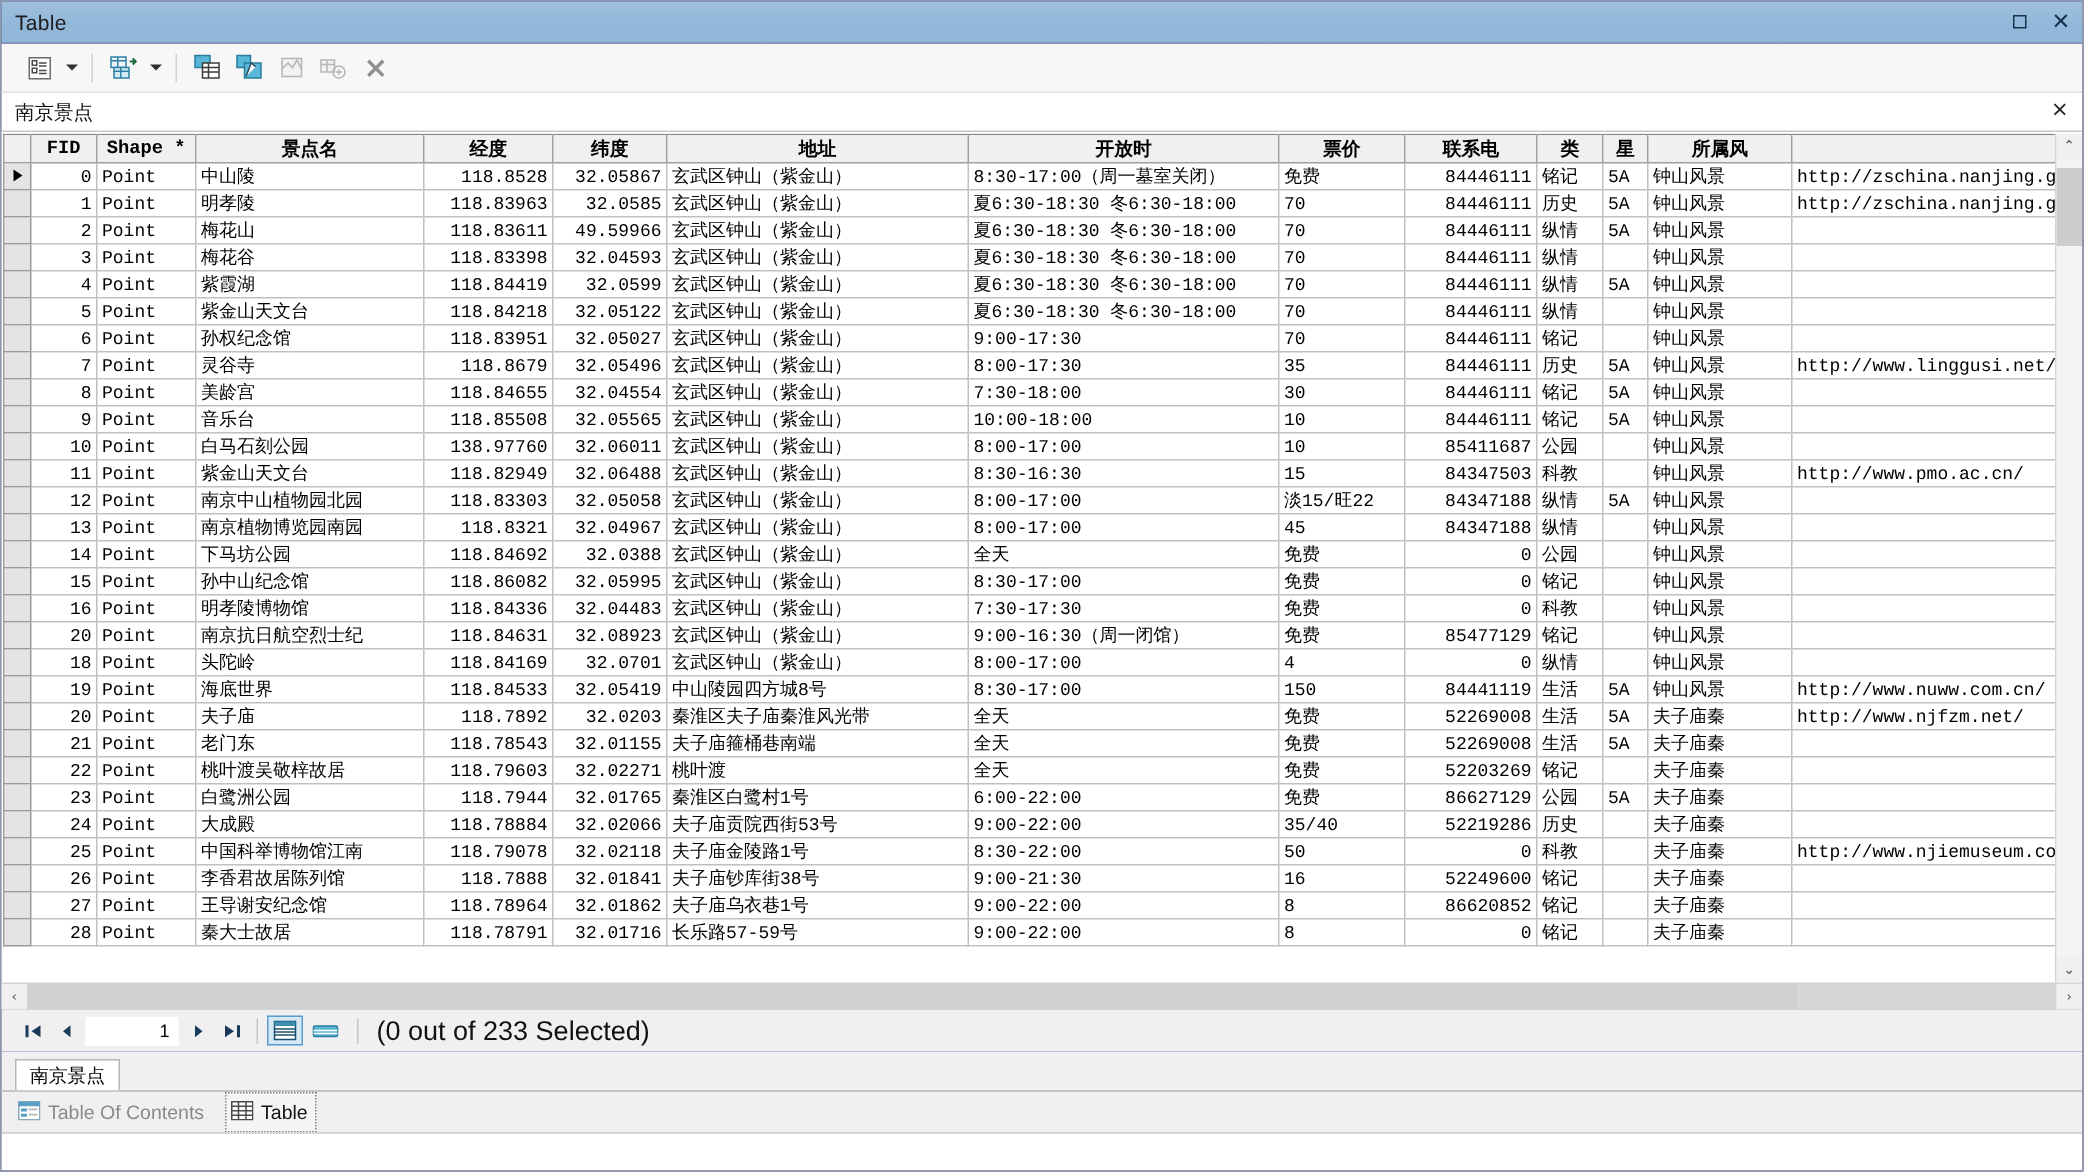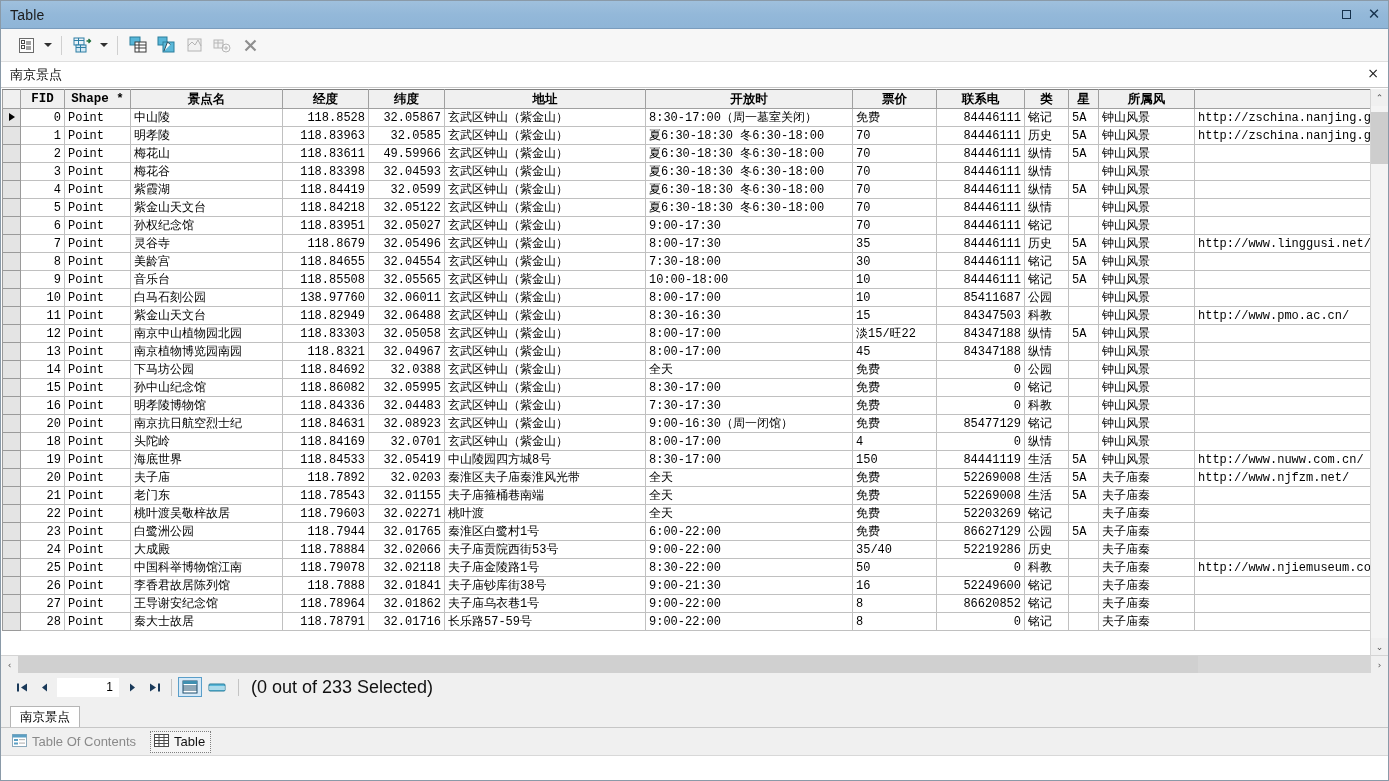--- a/index.html
+++ b/index.html
@@ -340,21 +340,20 @@
     align-items: center;
     padding: 0 9px;
     font-size: 12.5px;
     box-sizing: border-box;
   }
   .viewtabs {
     height: 27px;
     background: #f0f0f0;
     border-top: 1px solid #c6c6c6;
     display: flex;
-    align-items: center;
     padding-left: 8px;
     flex: 0 0 auto;
     gap: 9px;
   }
   .vtab {
     display: flex;
     align-items: center;
     gap: 5px;
     padding: 2px 5px 2px 3px;
     font-size: 13px;

